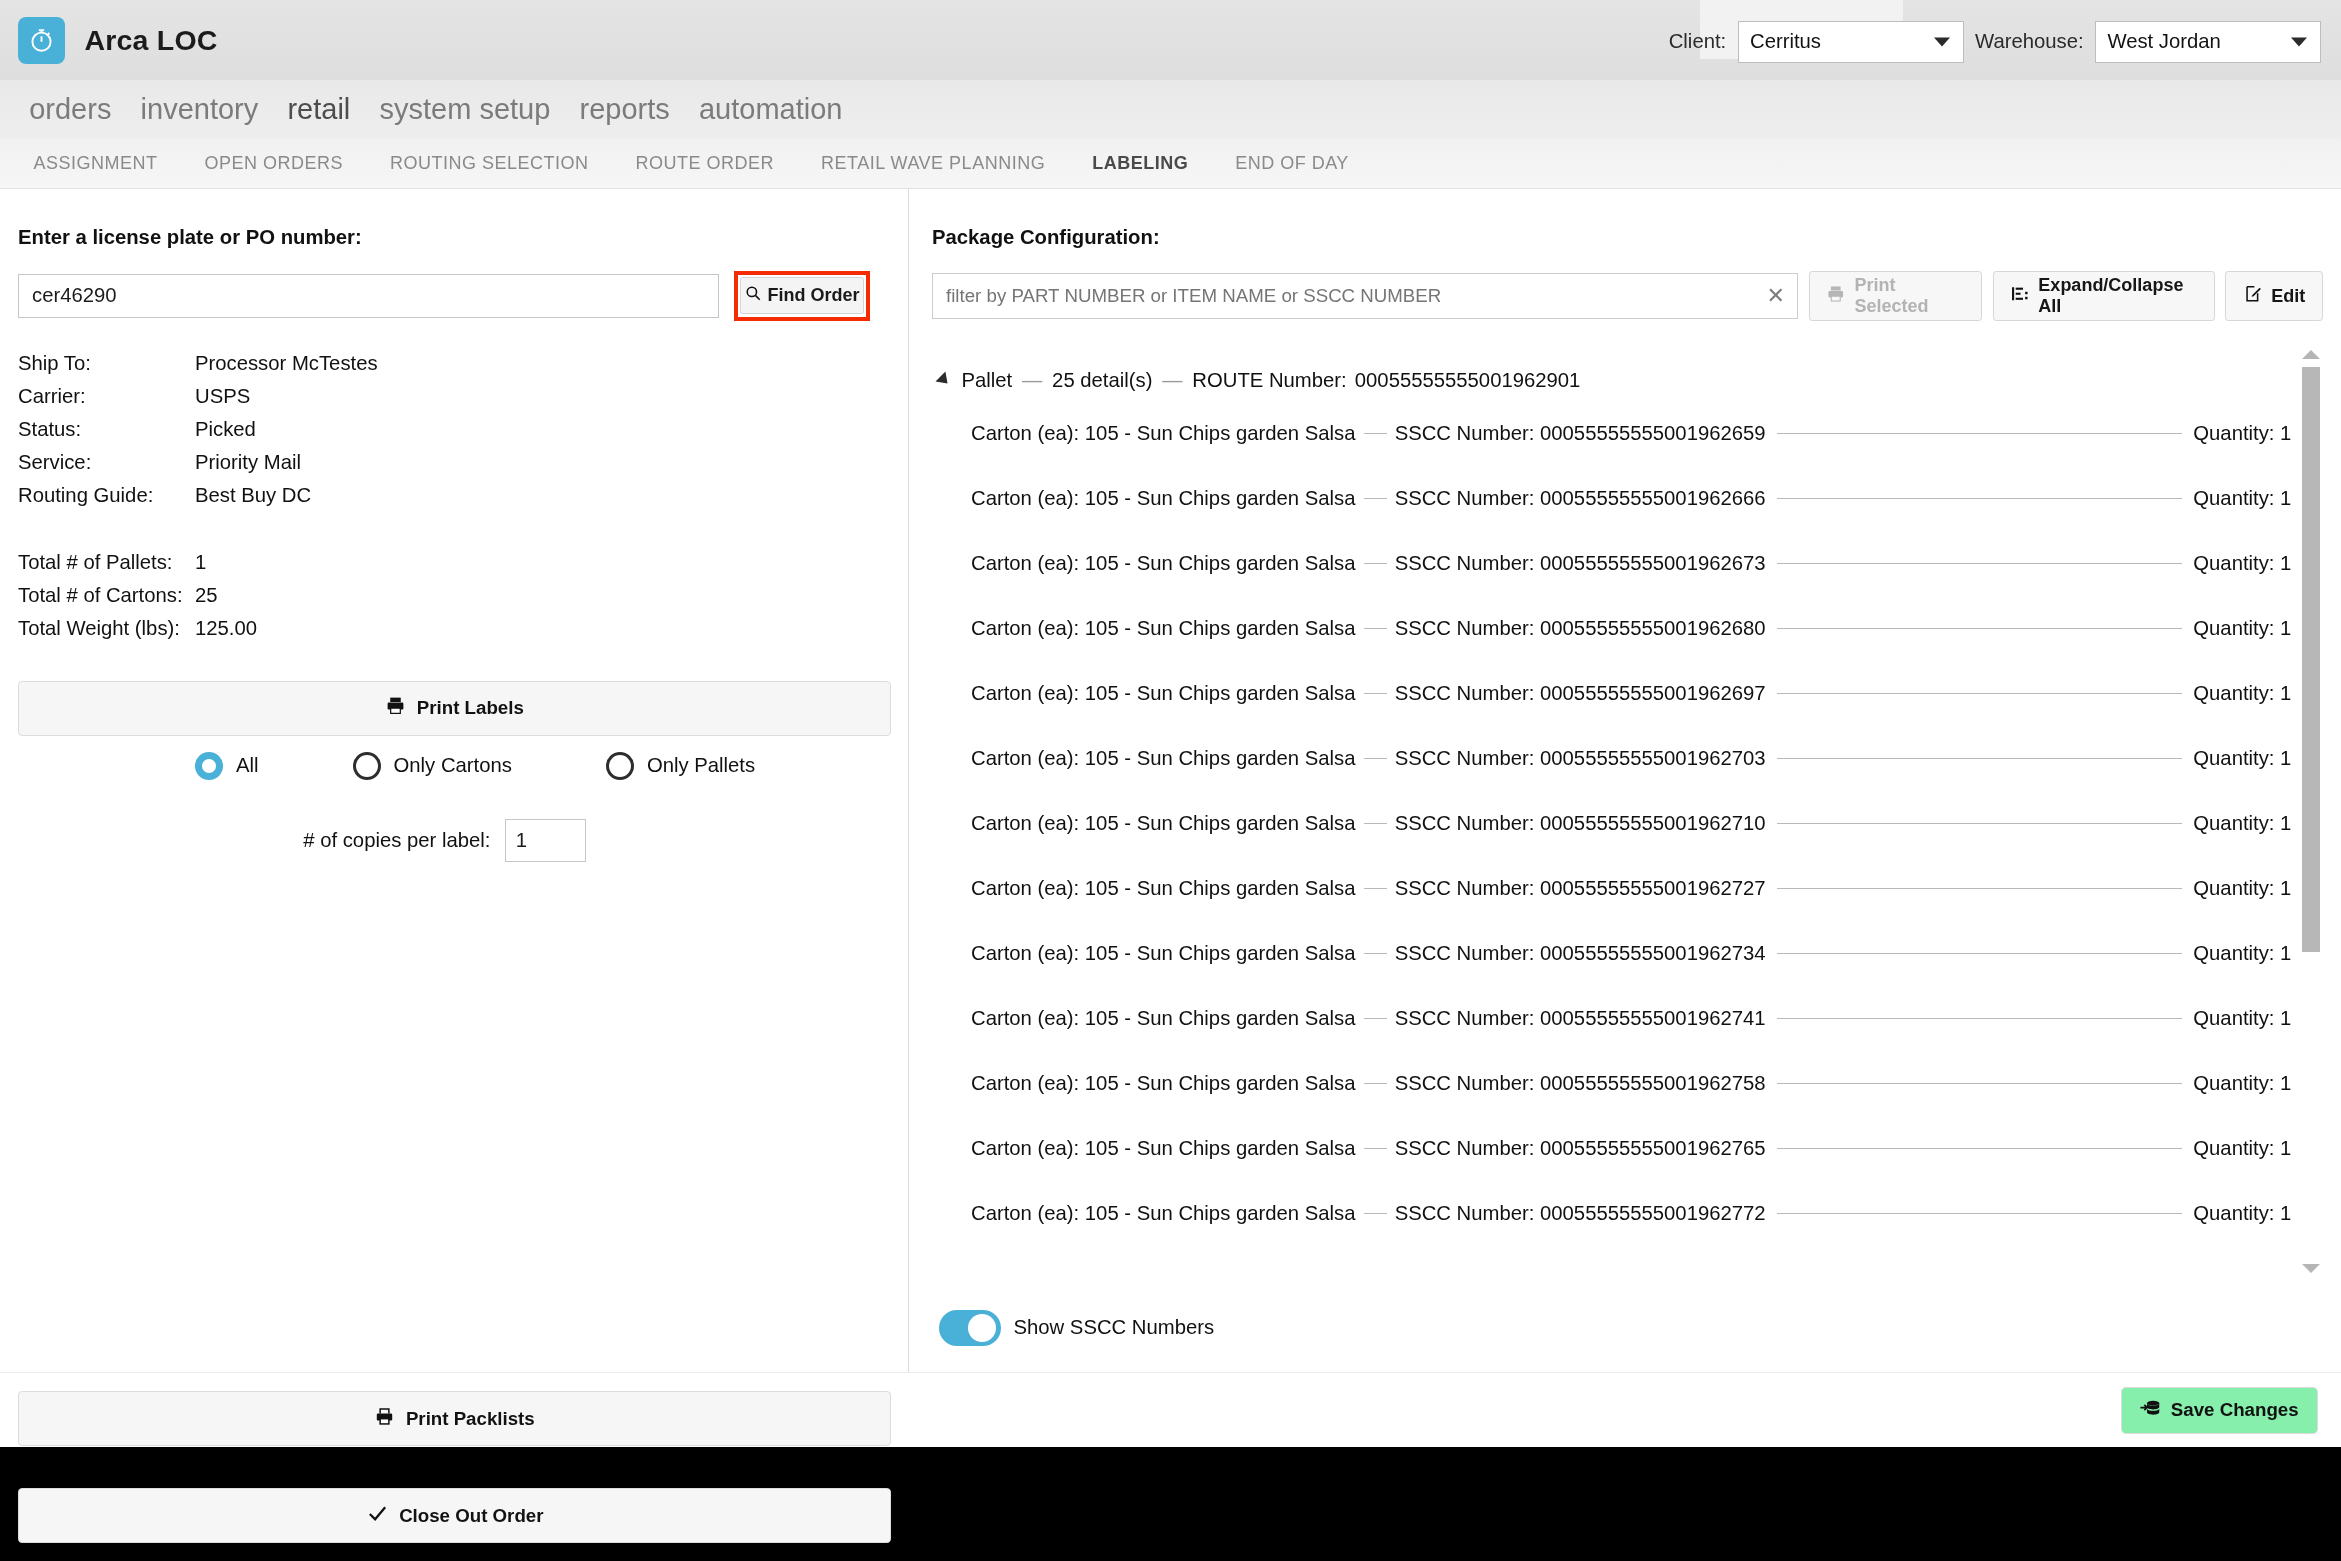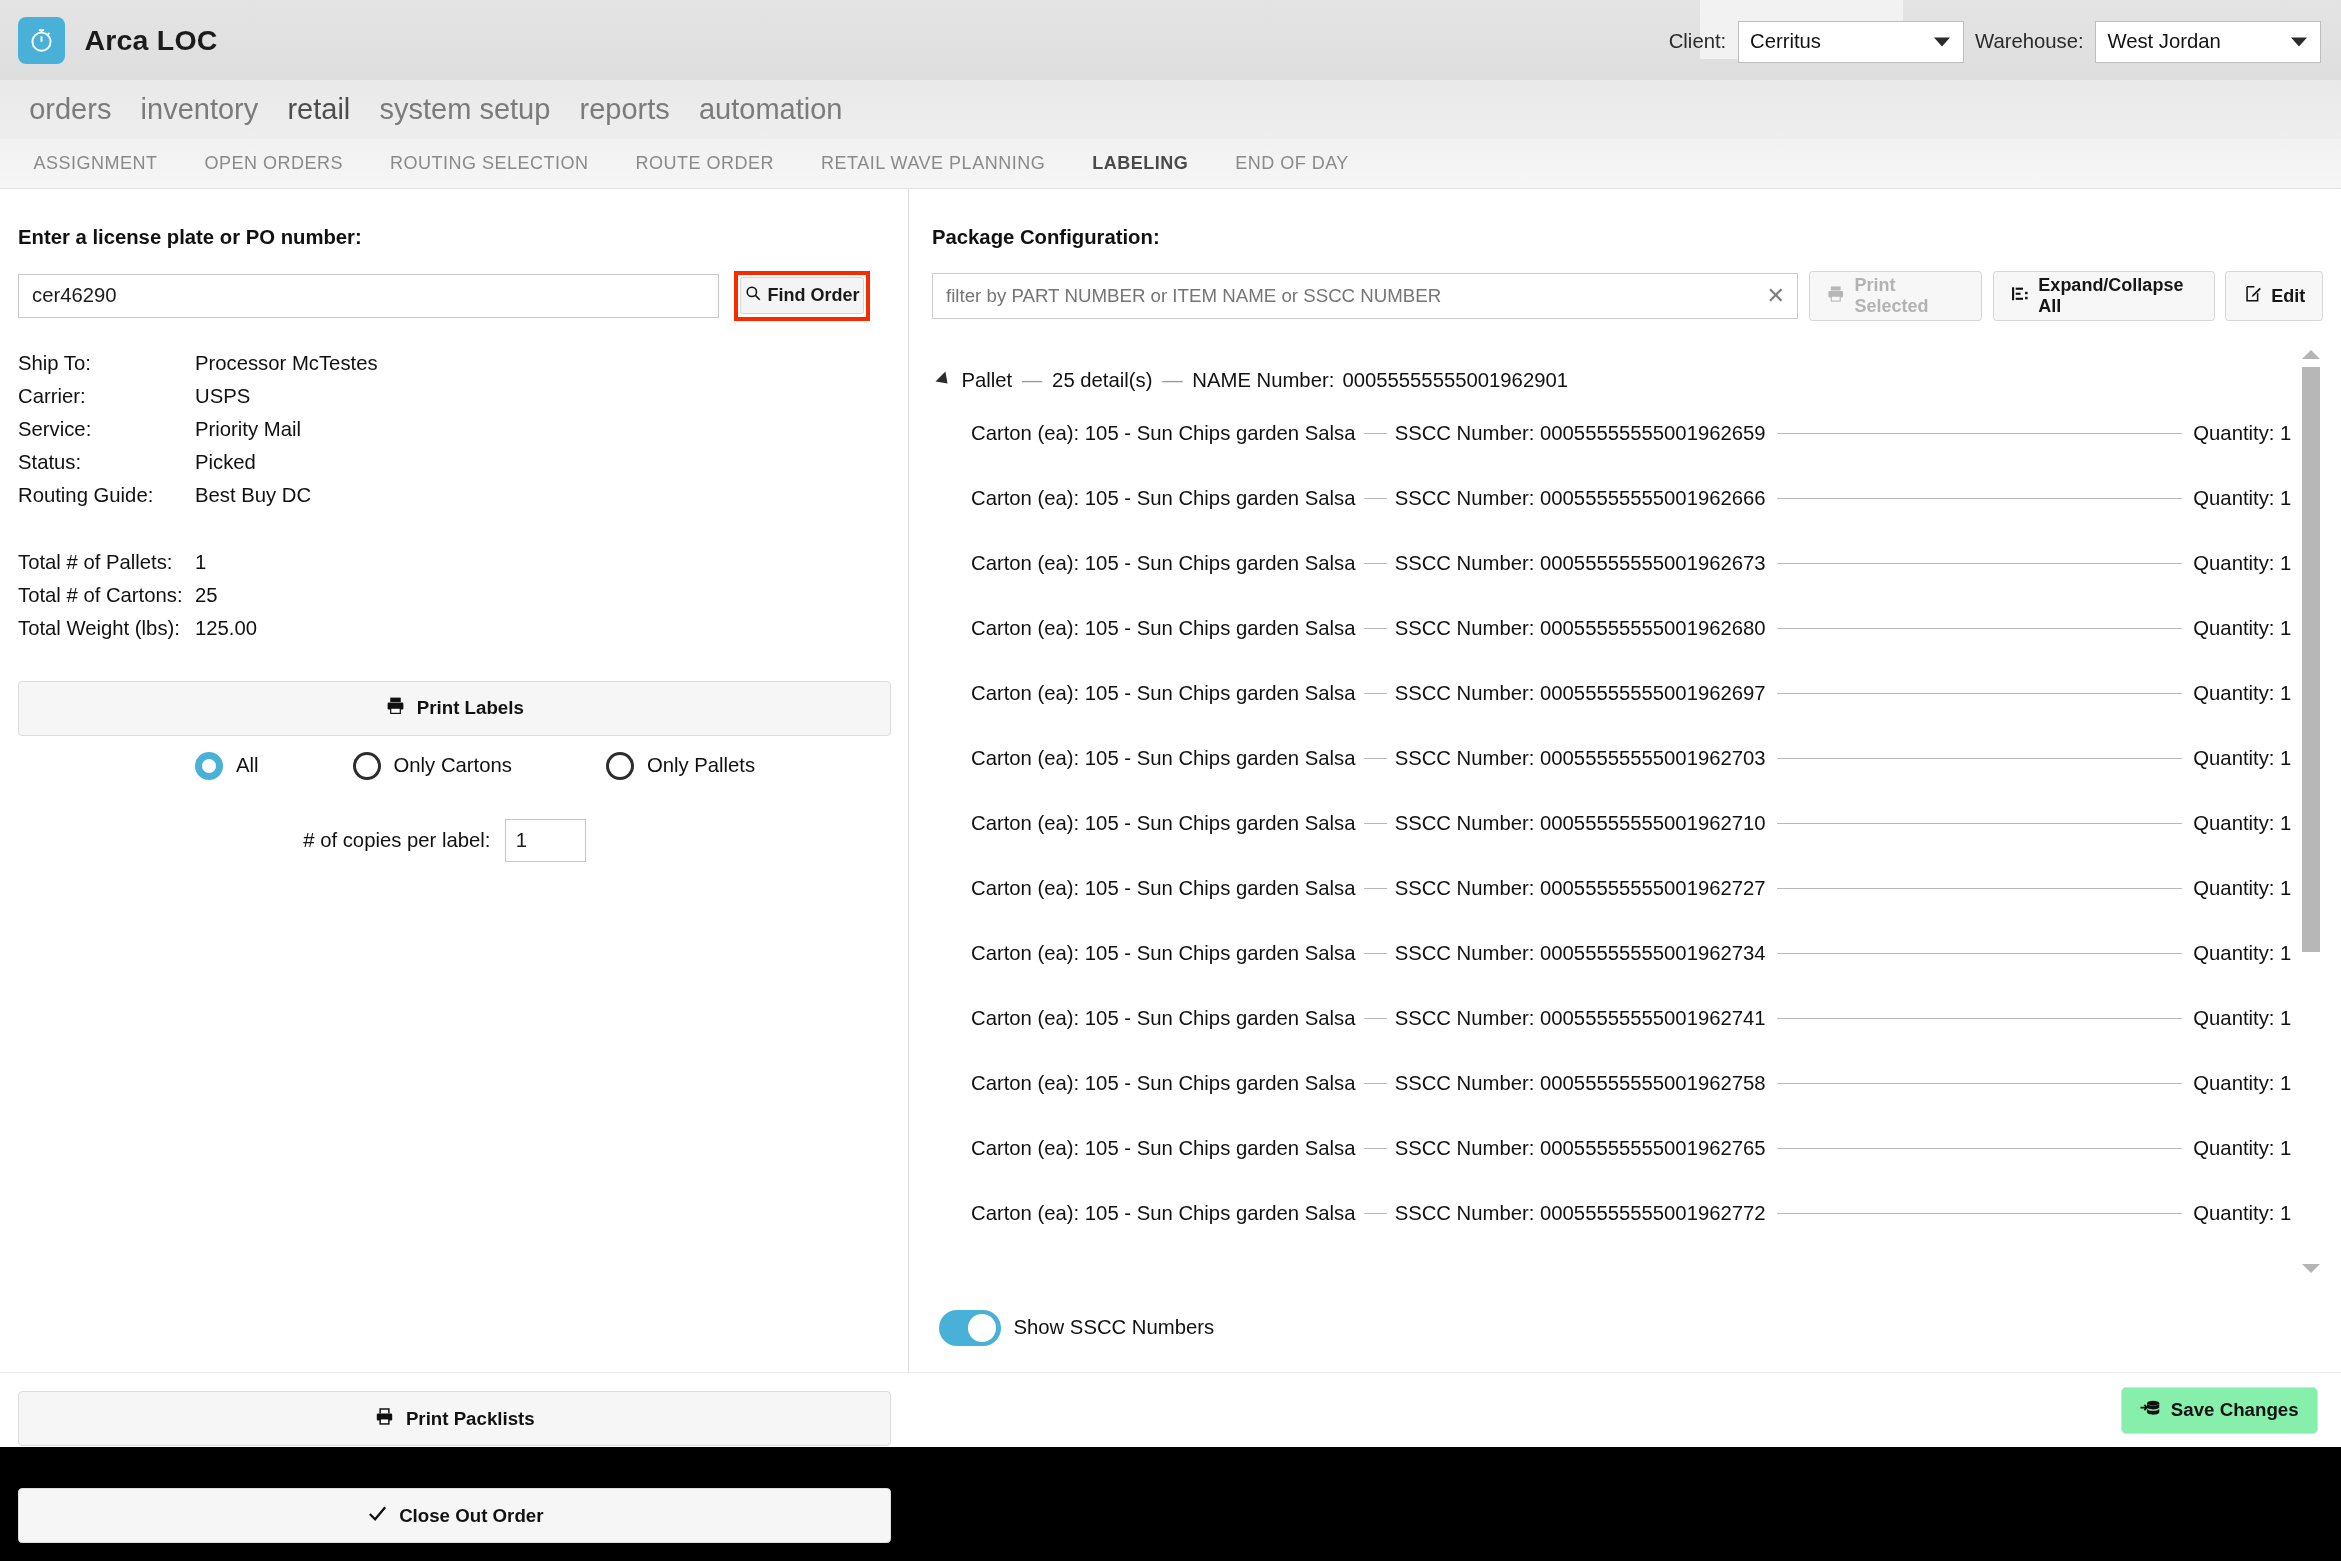--- a/index.html
+++ b/index.html
@@ -457,26 +457,26 @@
       <div class="details">
         <div class="drow">
           <div class="dkey">Ship To:</div>
           <div class="dval">Processor McTestes</div>
         </div>
         <div class="drow">
           <div class="dkey">Carrier:</div>
           <div class="dval">USPS</div>
         </div>
         <div class="drow">
+          <div class="dkey">Status:</div>
+          <div class="dval">Picked</div>
+        </div>
+        <div class="drow">
           <div class="dkey">Service:</div>
           <div class="dval">Priority Mail</div>
-        </div>
-        <div class="drow">
-          <div class="dkey">Status:</div>
-          <div class="dval">Picked</div>
         </div>
         <div class="drow">
           <div class="dkey">Routing Guide:</div>
           <div class="dval">Best Buy DC</div>
         </div>
       </div>
 
       <div class="totals">
         <div class="drow">
           <div class="dkey">Total # of Pallets:</div>
@@ -588,21 +588,21 @@
 
       <div class="tree-wrap">
         <div class="tree">
 
           <div class="pallet-row">
             <span class="caret"></span>
             <span>Pallet</span>
             <span class="dash">—</span>
             <span>25 detail(s)</span>
             <span class="dash">—</span>
-            <span>NAME Number:</span>
+            <span>ROUTE Number:</span>
             <span style="padding-left:8.1px">00055555555001962901</span>
           </div>
 
           <div id="carton-rows">
               <div class="carton-row">
                 <span class="c-desc">Carton (ea): 105  -  Sun Chips garden Salsa</span>
                 <span class="rule-short"></span>
                 <span class="c-sscc">SSCC Number: 00055555555001962659</span>
                 <span class="rule"></span>
                 <span class="c-qty">Quantity: 1</span>

